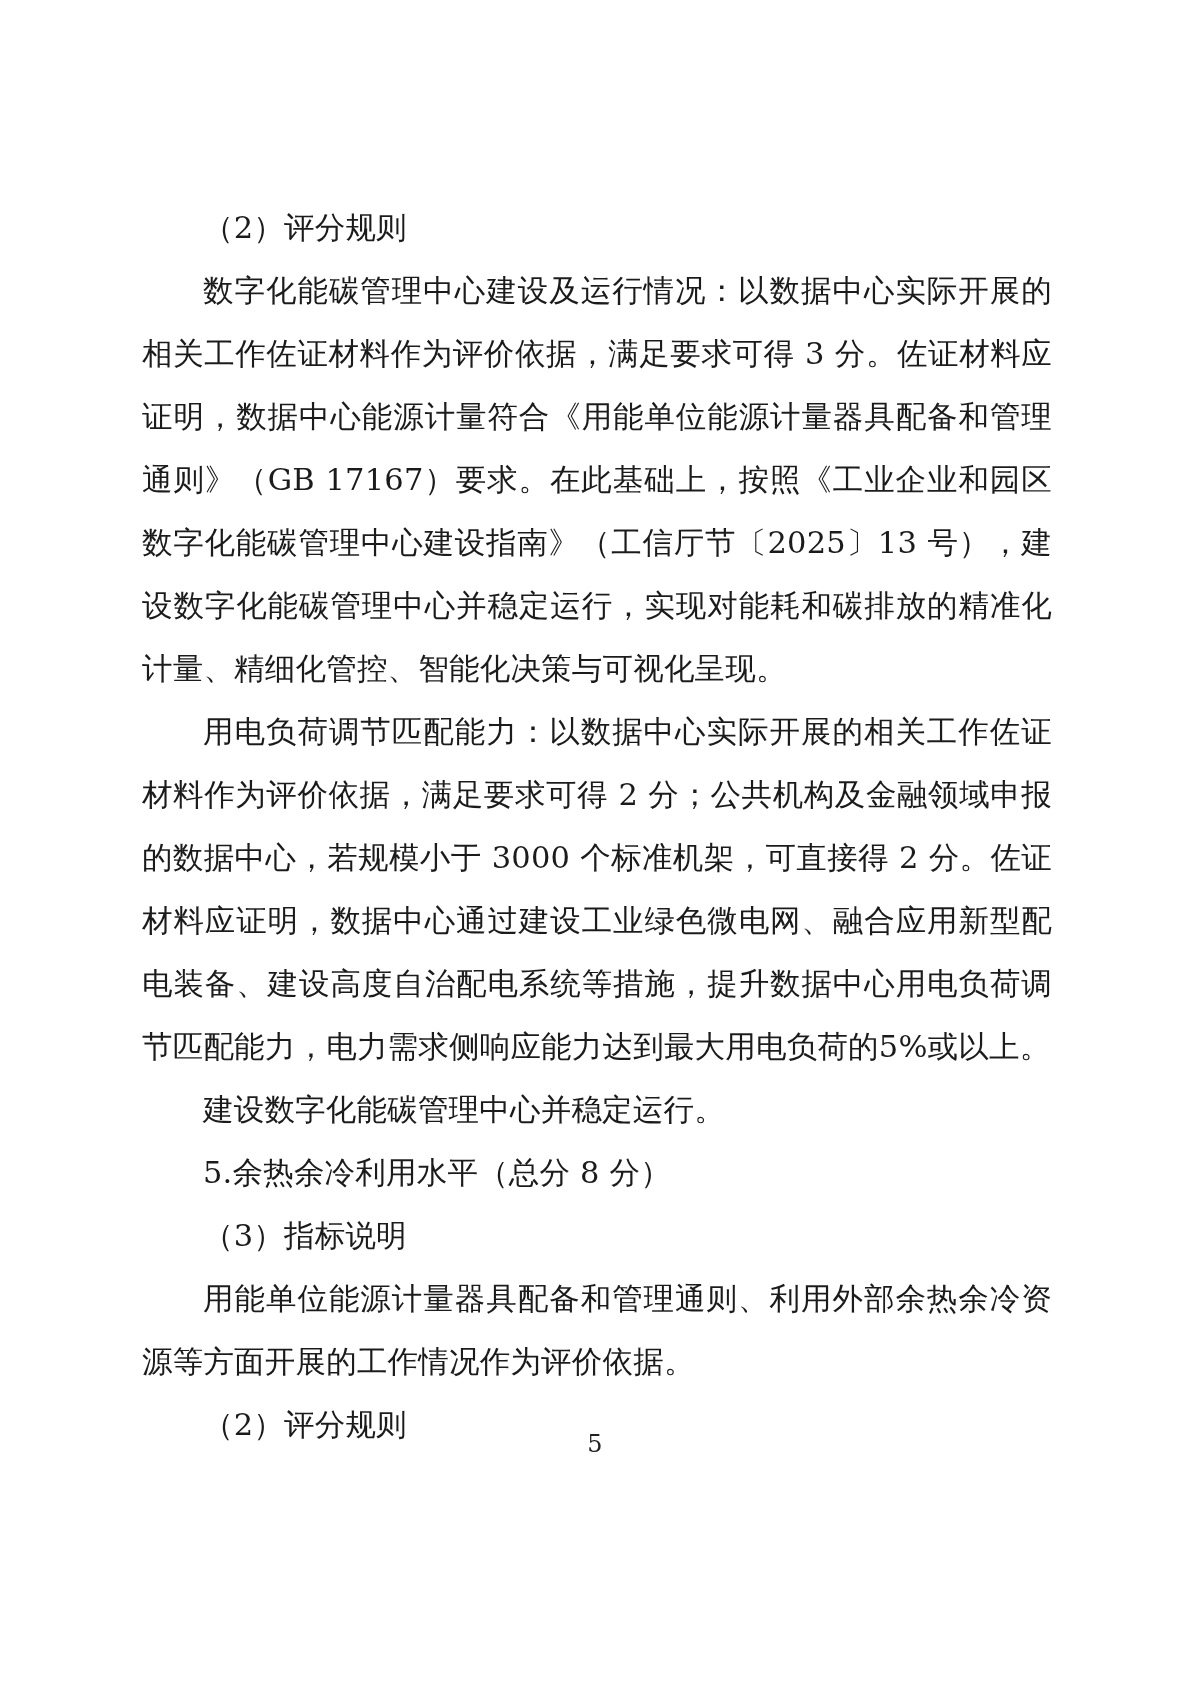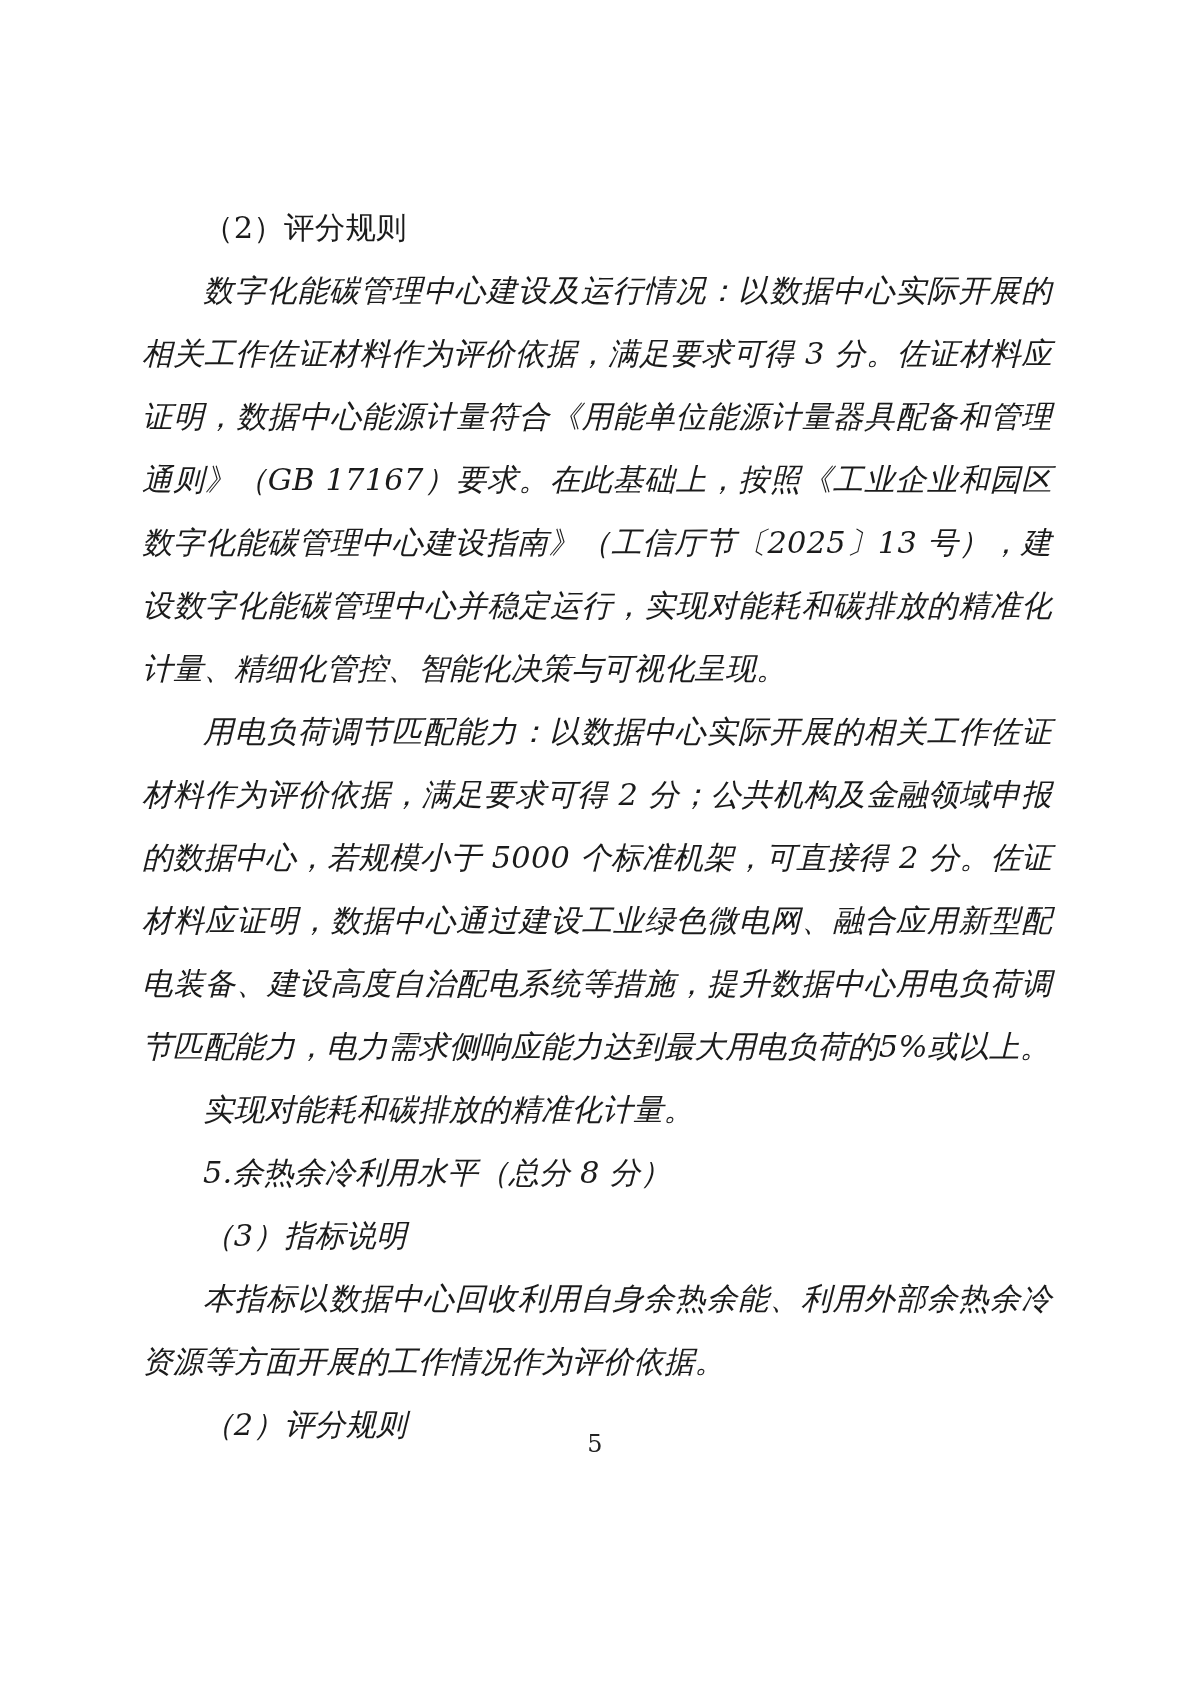--- a/index.html
+++ b/index.html
@@ -31,21 +31,20 @@
     text-justify: inter-ideograph;
     margin: 0;
     text-indent: 0;
     word-break: break-all;
   }
   .indent2 {
     text-indent: 61px;
   }
   .para + .para {
     margin-top: 0;
-    font-style: italic;
   }
   .pagenum {
     position: absolute;
     left: 0;
     right: 0;
     top: 1430px;
     text-align: center;
     font-size: 24px;
     font-family: "DejaVu Serif", "Liberation Serif", serif;
     color: #222;
@@ -54,28 +53,28 @@
 </head>
 <body>
 
 <div class="page">
   <div class="content">
 
     <p class="para indent2">（2）评分规则</p>
 
     <p class="para indent2">数字化能碳管理中心建设及运行情况：以数据中心实际开展的相关工作佐证材料作为评价依据，满足要求可得 3 分。佐证材料应证明，数据中心能源计量符合《用能单位能源计量器具配备和管理通则》（GB 17167）要求。在此基础上，按照《工业企业和园区数字化能碳管理中心建设指南》（工信厅节〔2025〕13 号），建设数字化能碳管理中心并稳定运行，实现对能耗和碳排放的精准化计量、精细化管控、智能化决策与可视化呈现。</p>
 
-    <p class="para indent2">用电负荷调节匹配能力：以数据中心实际开展的相关工作佐证材料作为评价依据，满足要求可得 2 分；公共机构及金融领域申报的数据中心，若规模小于 5000 个标准机架，可直接得 2 分。佐证材料应证明，数据中心通过建设工业绿色微电网、融合应用新型配电装备、建设高度自治配电系统等措施，提升数据中心用电负荷调节匹配能力，电力需求侧响应能力达到最大用电负荷的5%或以上。</p>
+    <p class="para indent2">用电负荷调节匹配能力：以数据中心实际开展的相关工作佐证材料作为评价依据，满足要求可得 2 分；公共机构及金融领域申报的数据中心，若规模小于 3000 个标准机架，可直接得 2 分。佐证材料应证明，数据中心通过建设工业绿色微电网、融合应用新型配电装备、建设高度自治配电系统等措施，提升数据中心用电负荷调节匹配能力，电力需求侧响应能力达到最大用电负荷的5%或以上。</p>
 
-    <p class="para indent2">实现对能耗和碳排放的精准化计量。</p>
+    <p class="para indent2">建设数字化能碳管理中心并稳定运行。</p>
 
     <p class="para indent2">5.余热余冷利用水平（总分 8 分）</p>
 
     <p class="para indent2">（3）指标说明</p>
 
-    <p class="para indent2">本指标以数据中心回收利用自身余热余能、利用外部余热余冷资源等方面开展的工作情况作为评价依据。</p>
+    <p class="para indent2">用能单位能源计量器具配备和管理通则、利用外部余热余冷资源等方面开展的工作情况作为评价依据。</p>
 
     <p class="para indent2">（2）评分规则</p>
 
   </div>
 
   <div class="pagenum">5</div>
 </div>
 
 </body></html>

